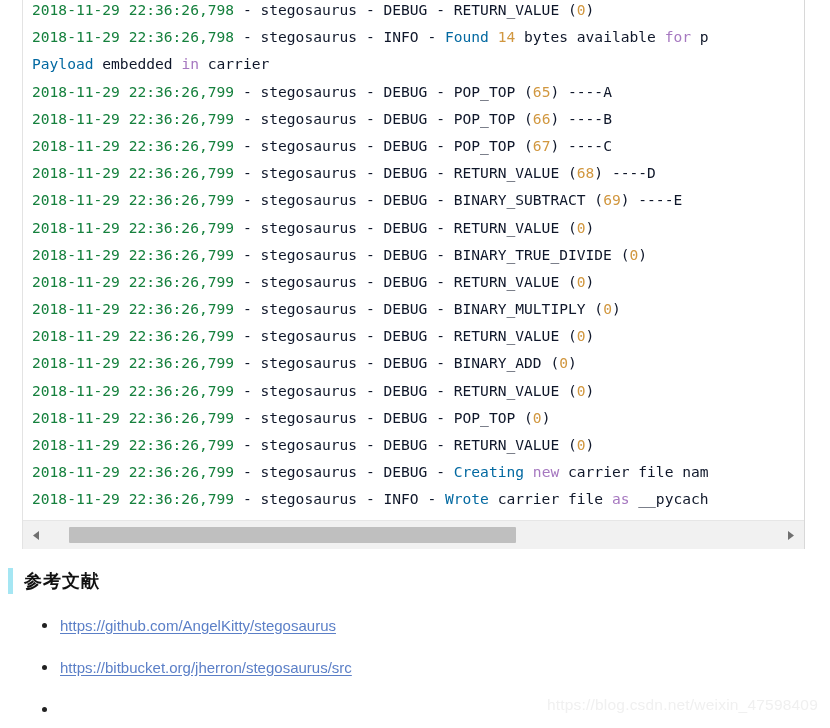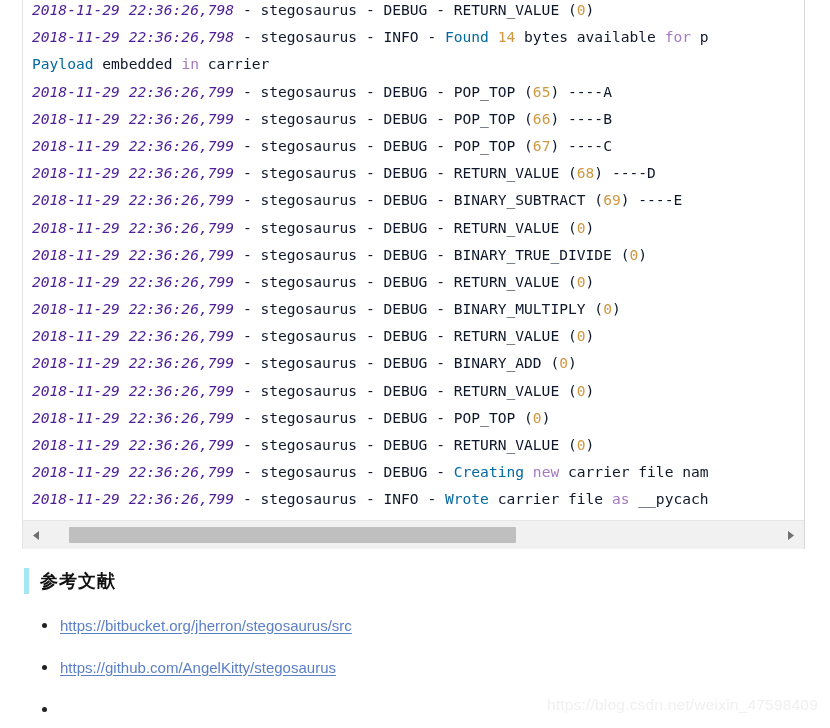--- a/index.html
+++ b/index.html
@@ -42,21 +42,21 @@
     top: 0;
     padding: 4px 0 0 9px;
     white-space: pre;
     font-family: "DejaVu Sans Mono", "Liberation Mono", monospace;
     font-size: 14.6px;
     line-height: 27.2px;
     color: #4f4f4f;
     letter-spacing: 0px;
   }
   .ln { display: block; height: 27.2px; }
-  .c-time { color: #4c1d95; font-style: italic; }
+  .c-time { color: #15803d; }
   .c-plain { color: #0f172a; }
   .c-num { color: #d1973f; }
   .c-kw { color: #0369a1; }
   .c-op { color: #a678c0; margin-top: 8px; }
 
   
   #code-hscrollbar {
     position: absolute;
     left: 0;
     bottom: 0;
@@ -84,21 +84,21 @@
     top: 6px;
     width: 460px;
     height: 16px;
     background: #bfbfbf;
     border-radius: 1px;
   }
 
   
   #references-heading {
     position: absolute;
-    left: 24px;
+    left: 8px;
     top: 566px;
     display: flex;
     align-items: center;
     height: 30px;
   }
   #heading-accent-bar {
     width: 5px;
     height: 26px;
     background: #a5e6f3;
     margin-right: 11px;
@@ -184,24 +184,24 @@
 </div>
 
 <div id="references-heading">
   <div id="heading-accent-bar"></div>
   <div id="heading-text">参考文献</div>
 </div>
 
 <ul id="reference-list">
     <li>
       <span class="bullet"></span>
-      <a href="#">https://bitbucket.org/jherron/stegosaurus/src</a>
+      <a href="#">https://github.com/AngelKitty/stegosaurus</a>
     </li>
     <li>
       <span class="bullet"></span>
-      <a href="#">https://github.com/AngelKitty/stegosaurus</a>
+      <a href="#">https://bitbucket.org/jherron/stegosaurus/src</a>
     </li>
     <li>
       <span class="bullet"></span>
     </li>
   </ul>
 
 <div id="watermark">https://blog.csdn.net/weixin_47598409</div>
 
 </body></html>

